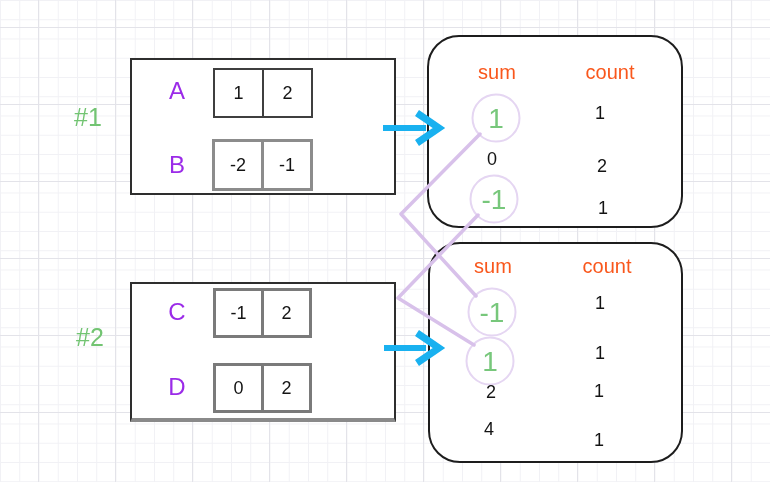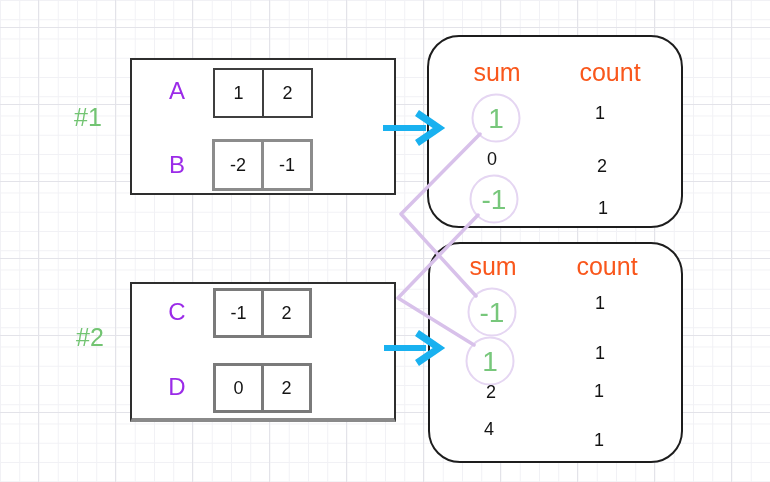--- a/index.html
+++ b/index.html
@@ -25,21 +25,21 @@
   .cellrow .cell{display:flex;align-items:center;justify-content:center;background:#fff;box-sizing:border-box;
     font-size:18px;color:#141414;}
   .cellrow.dark .cell{width:51px;height:50px;border:2px solid #3f3f3f;}
   .cellrow.dark .cell + .cell{margin-left:-2px;}
   .cellrow.grayB .cell{width:52px;height:52px;border:3px solid #8c8c8c;}
   .cellrow.grayB .cell + .cell{margin-left:-3px;}
   .cellrow.grayCD .cell{width:51px;height:50px;border:3px solid #7a7a7a;}
   .cellrow.grayCD .cell + .cell{margin-left:-3px;}
   .ex-label{color:#72c472;font-size:25px;}
   .letter{color:#9b2be8;font-size:24px;}
-  .hdr{color:#f9571c;font-size:25px;}
+  .hdr{color:#f9571c;font-size:20px;}
   .sumv,.cntv{color:#141414;font-size:18px;}
   .circle{width:45px;height:45px;border:2px solid #e5d6f2;border-radius:50%;
     display:flex;align-items:center;justify-content:center;background:transparent;}
   .circle .green{color:#77c77b;font-size:28px;line-height:1;}
   #overlay{position:absolute;left:0;top:0;pointer-events:none;}
 </style>
 </head>
 <body>
 
 <div id="canvas">

